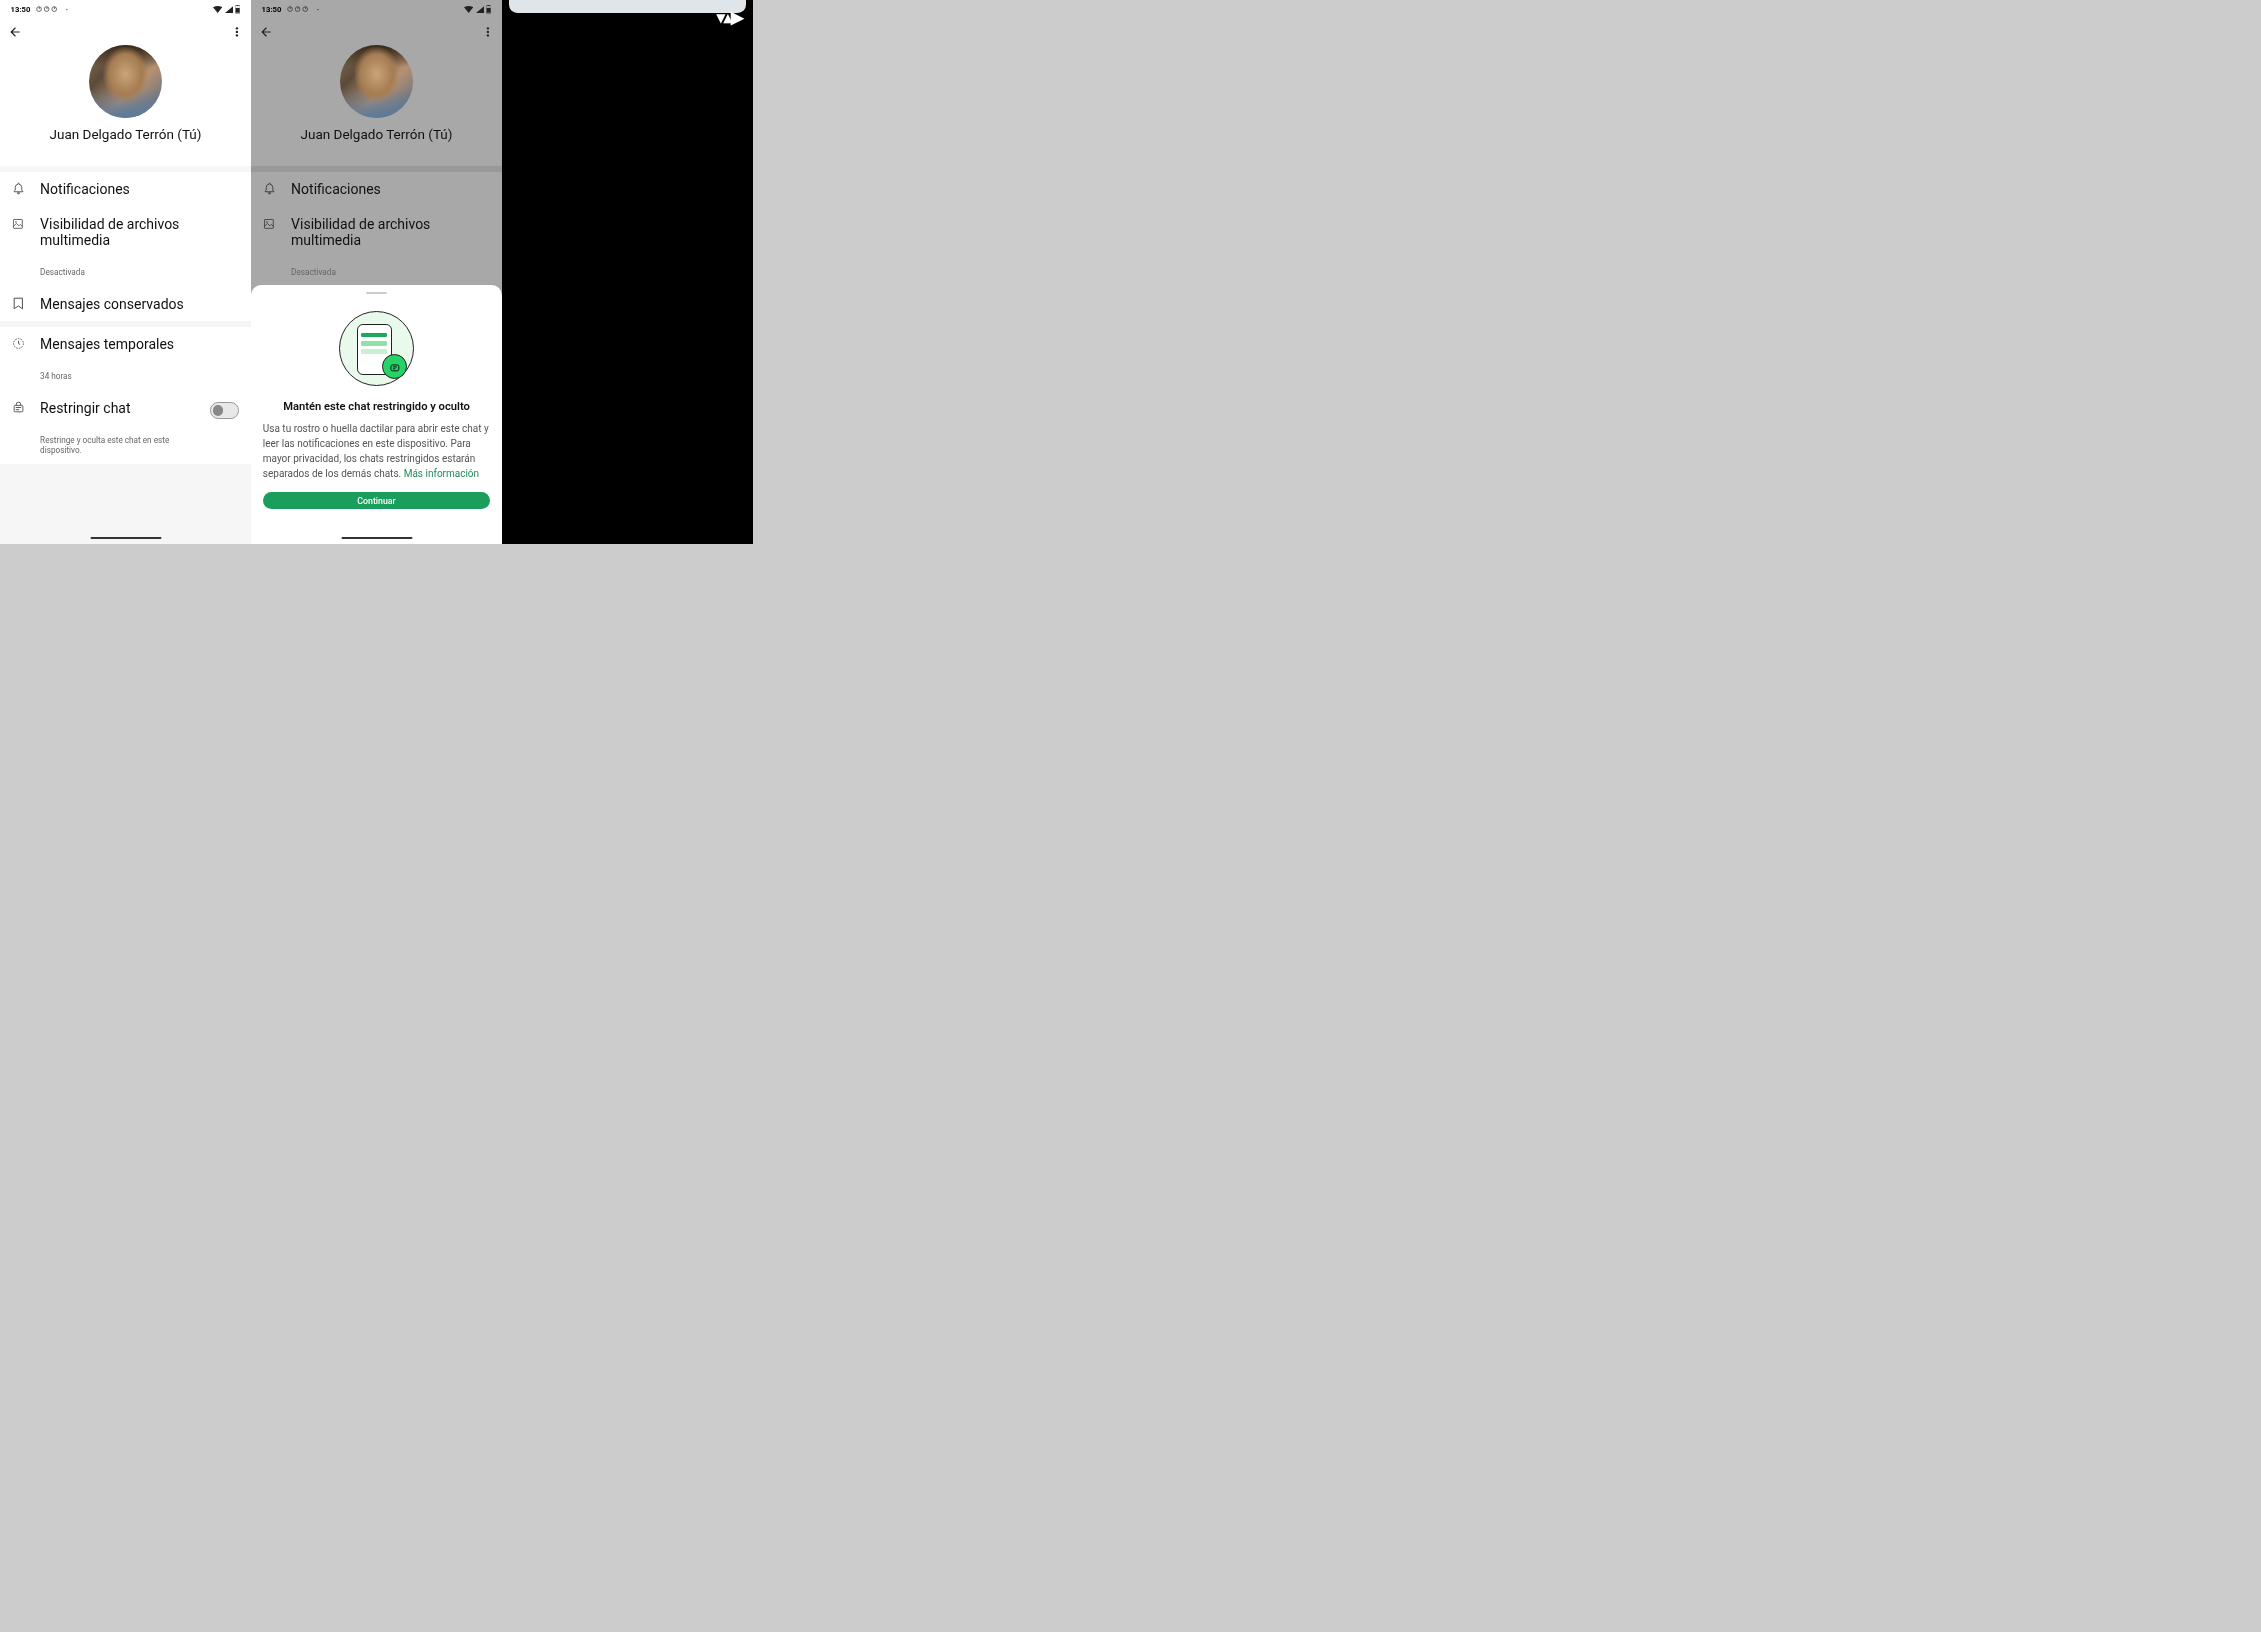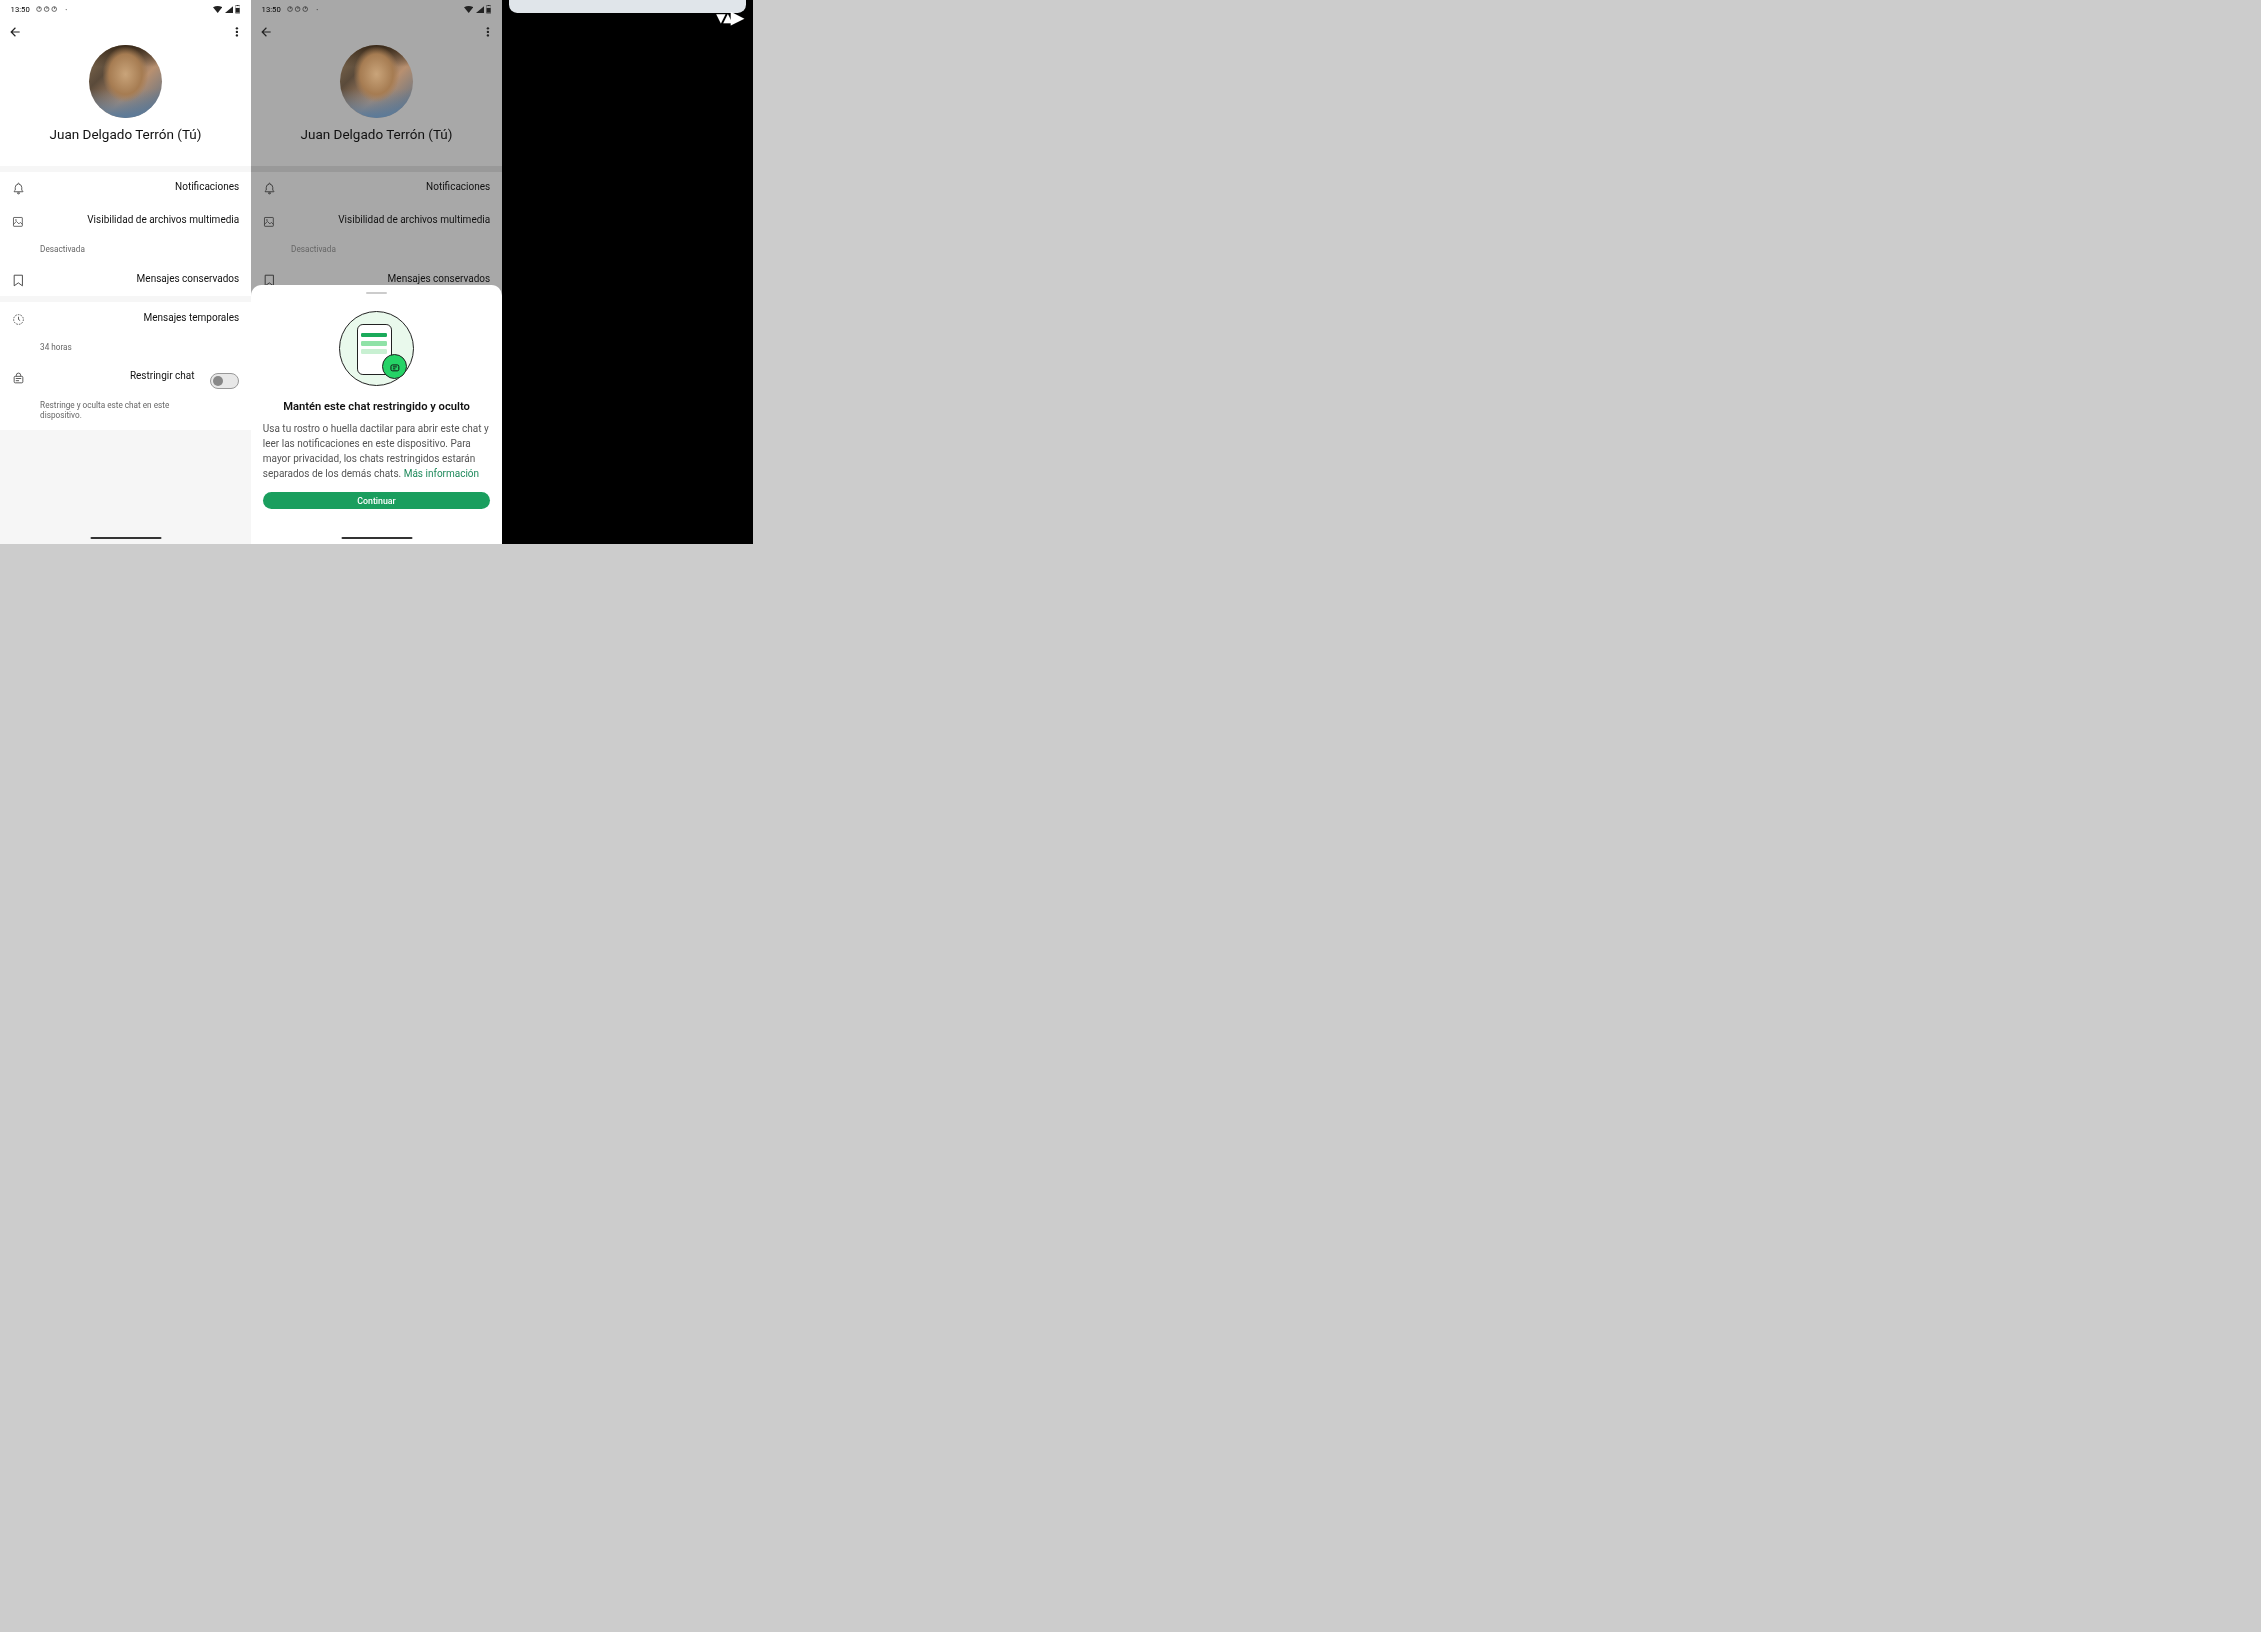--- a/index.html
+++ b/index.html
@@ -3,21 +3,21 @@
 <meta charset="utf-8">
 <style>
 * { margin: 0; padding: 0; box-sizing: border-box; font-family: -apple-system, BlinkMacSystemFont, 'Segoe UI', Roboto, sans-serif; }
 body { display: flex; width: 754px; height: 544px; background: #ccc; }
 .screen { width: 251px; height: 544px; position: relative; overflow: hidden; }
 .screen1 { background: #f6f6f6; }
 .screen2 { background: #a8a8a8; }
 .screen3 { background: #000; }
 
 
-.status-bar { height: 19px; display: flex; align-items:center; justify-content: space-between; padding: 0 10.6px; font-size: 7.7px; font-weight: 400; }
+.status-bar { height: 19px; display: flex; align-items:center; justify-content: space-between; padding: 0 10.6px; font-size: 7.7px; font-weight: 700; }
 .status-left { display:flex; align-items:center; gap:5.9px; }
 .status-right { display:flex; align-items:center; gap:2.4px; }
 .threads-icon { font-size: 7.7px; opacity: 0.85; }
 
 
 .topbar { height: 26px; display:flex; align-items:center; justify-content: space-between; padding: 0 8.2px; }
 
 
 .profile-header { background: #fff; padding-bottom: 23.6px; text-align:center; }
 .screen2 .profile-header { background: #a8a8a8; }
@@ -26,21 +26,21 @@
 .profile-name { font-size: 13.5px; font-weight: 400; color: #111; }
 
 
 .list { background: #fff; }
 .screen2 .list { background: #a8a8a8; }
 .list-sep { height: 5.9px; background: #f6f6f6; }
 .screen2 .list-sep { background: #999; }
 .row { display:flex; align-items:flex-start; padding: 9.4px 11.8px; gap: 15.3px; }
 .row-icon { width: 13px; height: 13px; flex-shrink:0; margin-top:1.2px; display:flex; align-items:center; justify-content:center; }
 .row-content { flex:1; }
-.row-title { font-size: 10px; color:#111;text-align:right; }
+.row-title { font-size: 14px; color:#111; }
 .row-sub { font-size: 8.2px; color:#666; margin-top:19px; }
 .toggle { width: 29.4px; height: 16.5px; border-radius: 8.2px; border:1.2px solid #999; background:#e8e8e8; position:relative; flex-shrink:0; margin-top:2.4px; }
 .toggle-knob { width: 10.6px; height: 10.6px; border-radius:50%; background:#888; position:absolute; left:1.8px; top:1.8px; }
 
 
 .home-ind { position:absolute; bottom:4.7px; left:50%; transform:translateX(-50%); width: 71px; height:2.4px; background:#333; border-radius:1.2px; }
 
 
 .sheet { position:absolute; bottom:0; left:0; right:0; background:#fff; border-radius: 10.6px 10.6px 0 0; padding: 7px 11.8px 35px; }
 .grabber { width: 21px; height:2.4px; background:#ccc; border-radius:1.2px; margin:0 auto 16.5px; }

